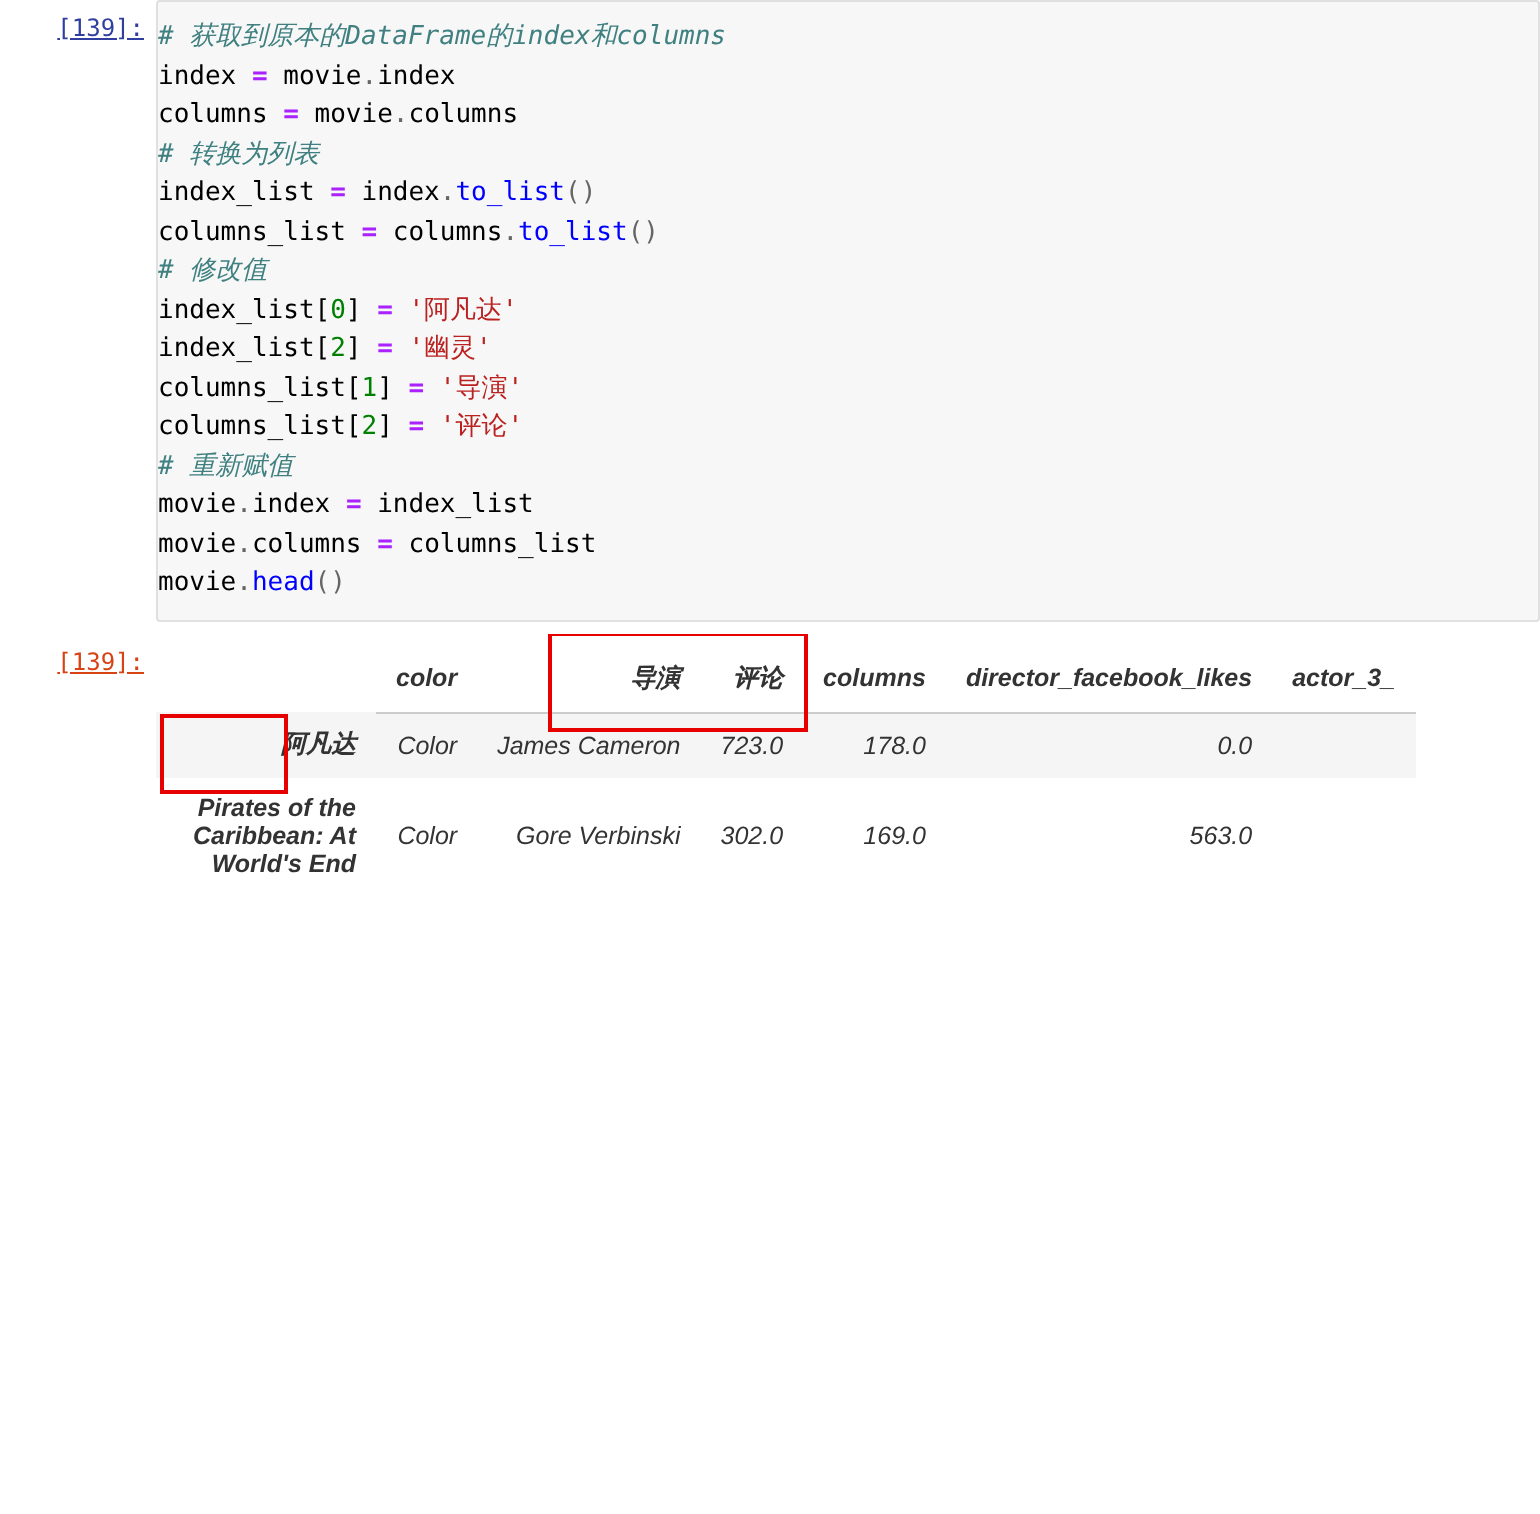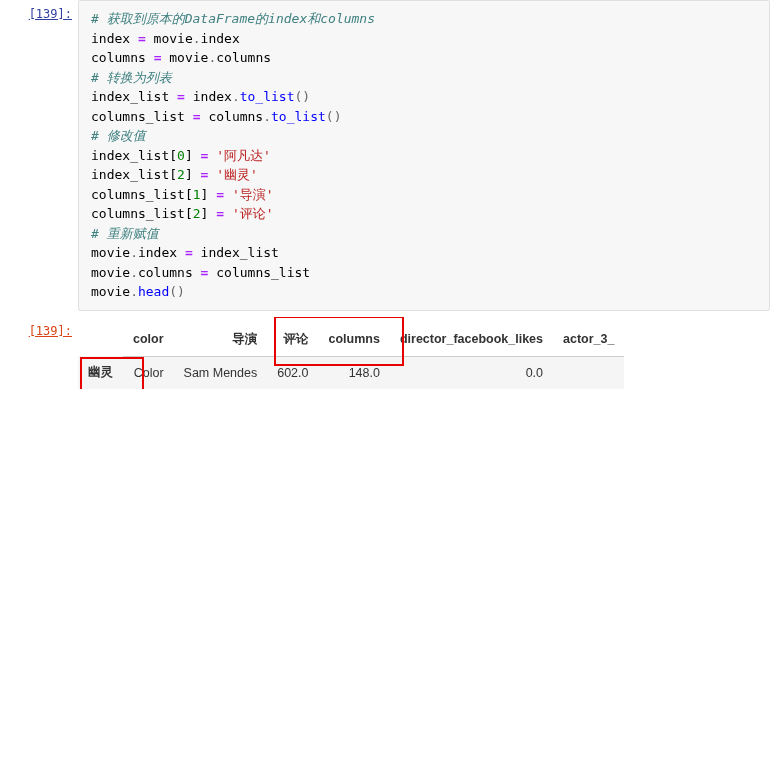--- a/index.html
+++ b/index.html
@@ -24,21 +24,21 @@
     flex: 0 0 72px;
     user-select: none;
     text-decoration: underline;
   }
   .prompt.out { color: #D84315; }
   .code-area {
     flex: 1;
     background: #f7f7f7;
     border: 1px solid #e0e0e0;
     border-radius: 2px;
-    padding: 8px 12px;
+    padding: 8px 0;
     font-family: "DejaVu Sans Mono", Menlo, monospace;
     font-size: 13px;
     line-height: 1.5;
     white-space: pre;
     overflow-x: auto;
   }
   
   .c-cmt { color: #408080; font-style: italic; }    
   .c-id  { color: #000; }
   .c-op  { color: #AA22FF; font-weight: bold; }       
@@ -56,20 +56,21 @@
   table.dataframe {
     border-collapse: collapse;
     font-size: 12.5px;
     color: #333;
   }
   table.dataframe th,
   table.dataframe td {
     padding: 8px 10px;
     text-align: right;
     border: none;
+    font-style: italic;
   }
   table.dataframe thead th {
     border-bottom: 1px solid #ccc;
     font-weight: bold;
     background: #fff;
   }
   table.dataframe thead th:first-child {
     border-bottom: none;
   }
   table.dataframe tbody th {
@@ -120,26 +121,35 @@
           <th>color</th>
           <th>导演</th>
           <th>评论</th>
           <th>columns</th>
           <th>director_facebook_likes</th>
           <th>actor_3_</th>
         </tr>
       </thead>
       <tbody>
         <tr>
-          <th>幽灵</th>
+          <th>阿凡达</th>
           <td>Color</td>
-          <td>Sam Mendes</td>
-          <td>602.0</td>
-          <td>148.0</td>
+          <td>James Cameron</td>
+          <td>723.0</td>
+          <td>178.0</td>
           <td>0.0</td>
+          <td></td>
+        </tr>
+        <tr>
+          <th>Pirates of the Caribbean: At World's End</th>
+          <td>Color</td>
+          <td>Gore Verbinski</td>
+          <td>302.0</td>
+          <td>169.0</td>
+          <td>563.0</td>
           <td></td>
         </tr>
       </tbody>
     </table>
 
     <div class="annot" style="left:196px; top:-1px; width:126px; height:46px;"></div>
     <div class="annot" style="left:2px;   top:40px; width:60px;  height:36px;"></div>
 
   </div>
 </div>

